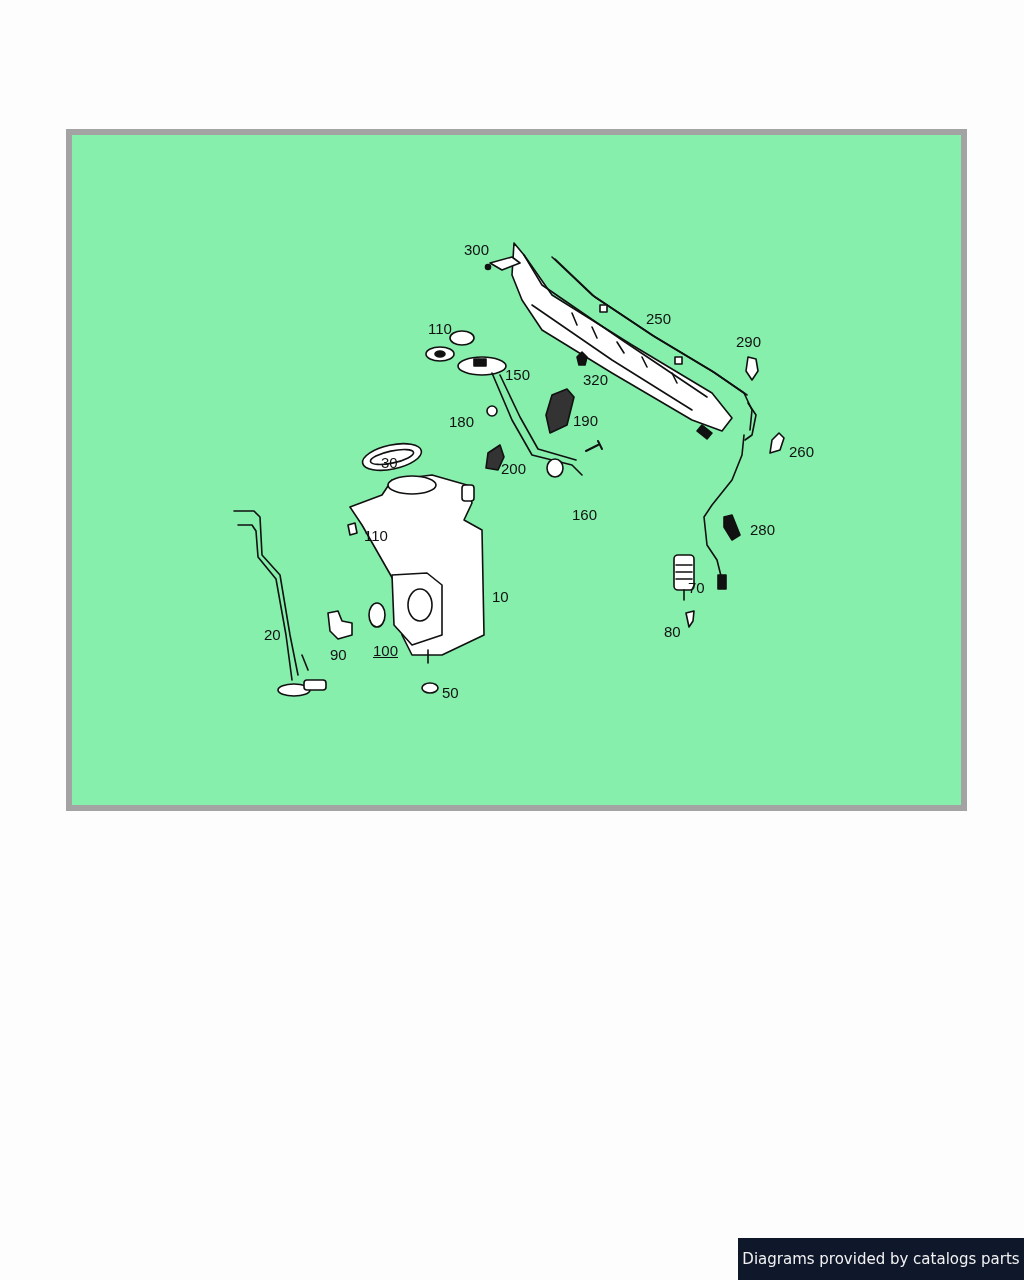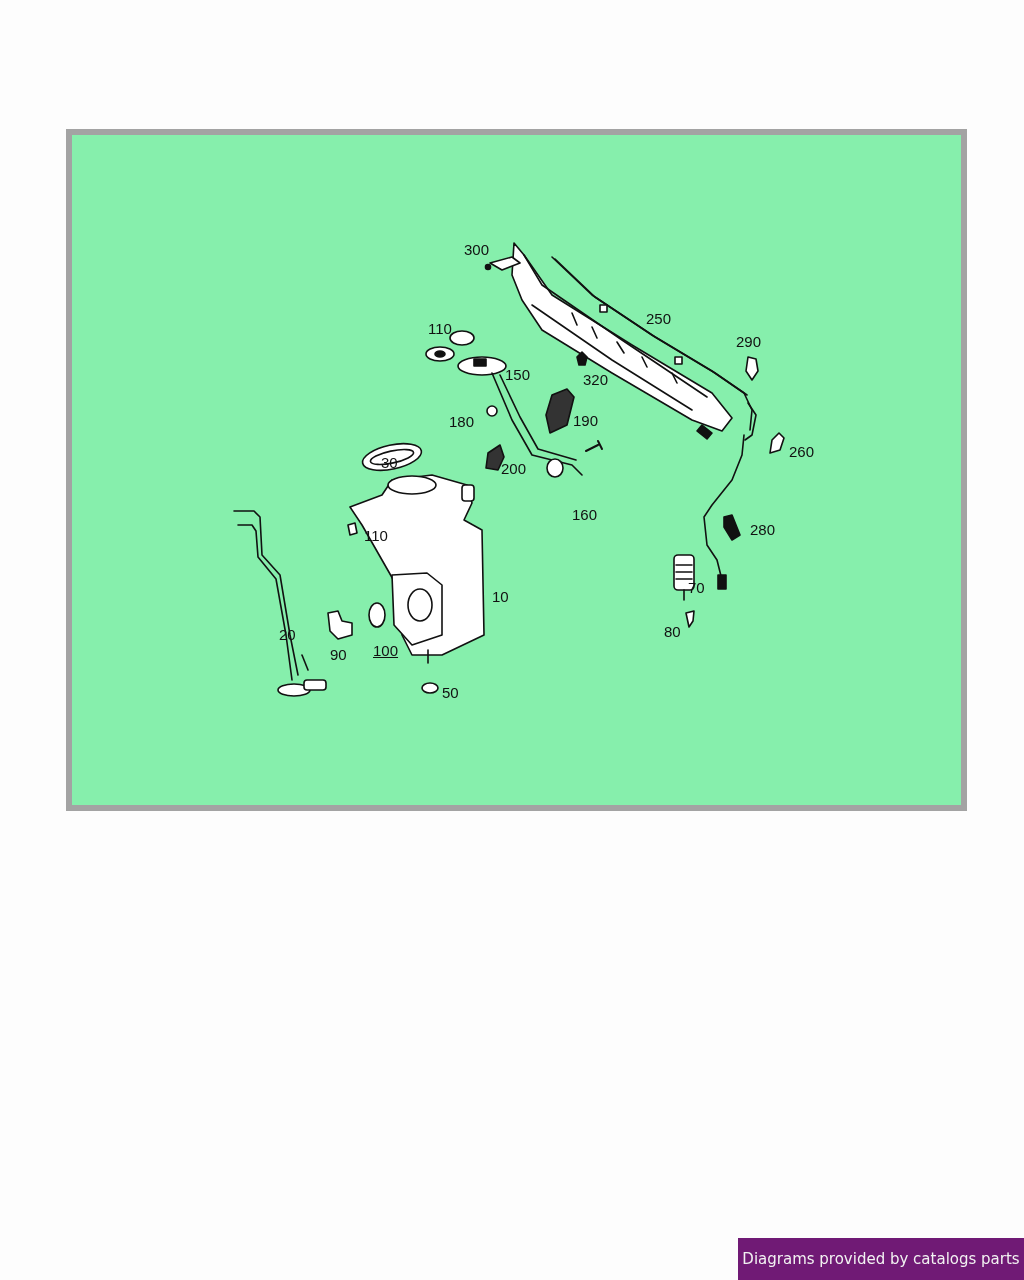--- a/index.html
+++ b/index.html
@@ -13,21 +13,21 @@
     border: 6px solid #a3a3a3; box-sizing: content-box; background: #86efac;
   }
   .frame svg { position: absolute; left: 0; top: 0; }
   .callout {
     position: absolute; font-size: 15px; color: #111; line-height: 1;
     font-family: "Liberation Sans", "DejaVu Sans", sans-serif;
     cursor: pointer; white-space: nowrap;
   }
   .credit {
     position: absolute; right: 0; bottom: 0; width: 286px; height: 42px;
-    background: #701a75; color: #f2f2f2; font-size: 15px;
+    background: #0f172a; color: #f2f2f2; font-size: 15px;
     display: flex; align-items: center; justify-content: center;
     font-family: "DejaVu Sans", sans-serif;
   }
 </style>
 </head>
 <body>
 
 <div class="frame">
   <svg width="889" height="670" viewBox="0 0 889 670" fill="none" stroke="#111" stroke-width="1.6" stroke-linejoin="round" stroke-linecap="round">
 
@@ -127,21 +127,21 @@
   <span class="callout" style="left:377px;top:279px;">180</span>
   <span class="callout" style="left:501px;top:278px;">190</span>
   <span class="callout" style="left:309px;top:288px;margin-top:32px;">30</span>
   <span class="callout" style="left:717px;top:309px;">260</span>
   <span class="callout" style="left:429px;top:326px;">200</span>
   <span class="callout" style="left:500px;top:326px;margin-top:46px;">160</span>
   <span class="callout" style="left:244px;top:393px;margin-left:48px;">110</span>
   <span class="callout" style="left:678px;top:387px;">280</span>
   <span class="callout" style="left:576px;top:445px;margin-left:40px;">70</span>
   <span class="callout" style="left:420px;top:454px;">10</span>
-  <span class="callout" style="left:192px;top:492px;margin-left:15px;">20</span>
+  <span class="callout" style="left:192px;top:492px;">20</span>
   <span class="callout" style="left:592px;top:489px;">80</span>
   <span class="callout" style="left:258px;top:512px;">90</span>
   <span class="callout" style="left:301px;top:508px;text-decoration:underline;">100</span>
   <span class="callout" style="left:370px;top:550px;">50</span>
 </div>
 
 <div class="credit">
   <span>Diagrams provided by catalogs parts</span>
 </div>
 

